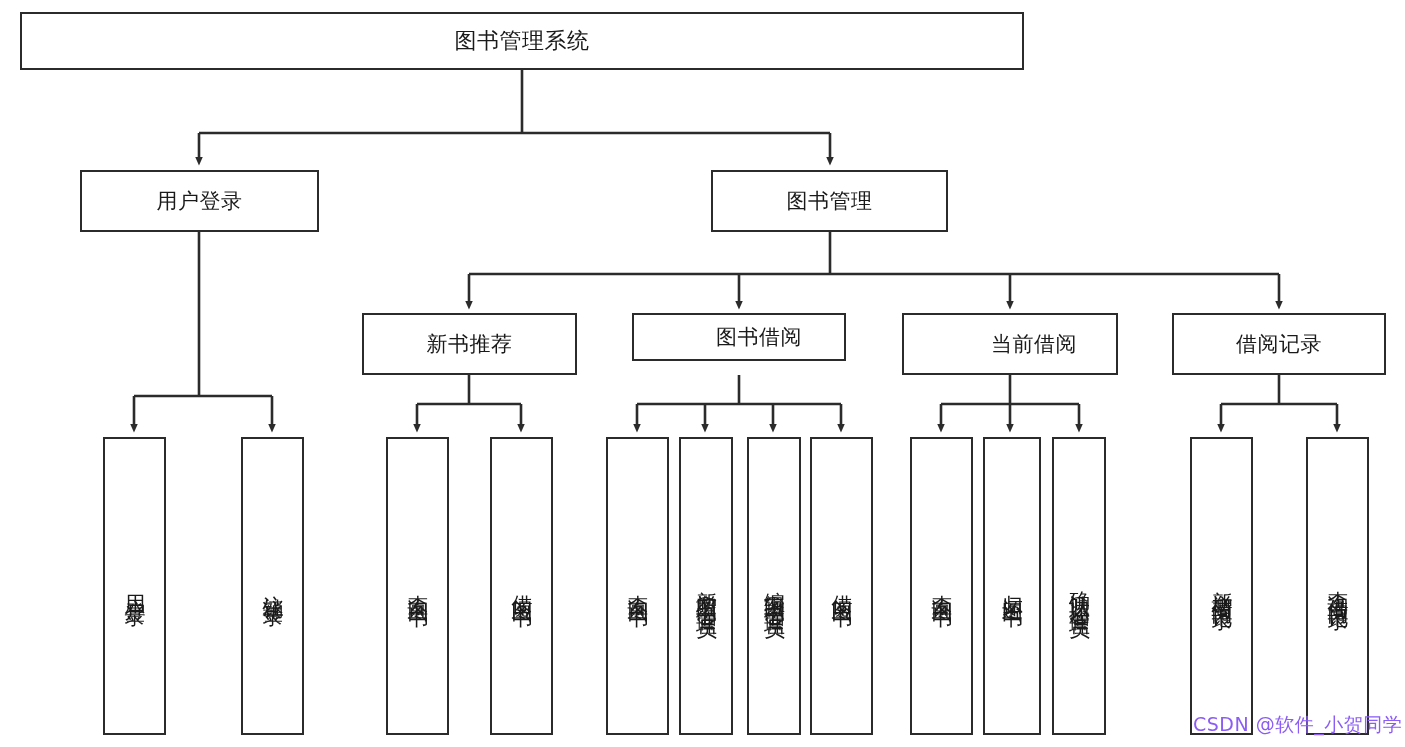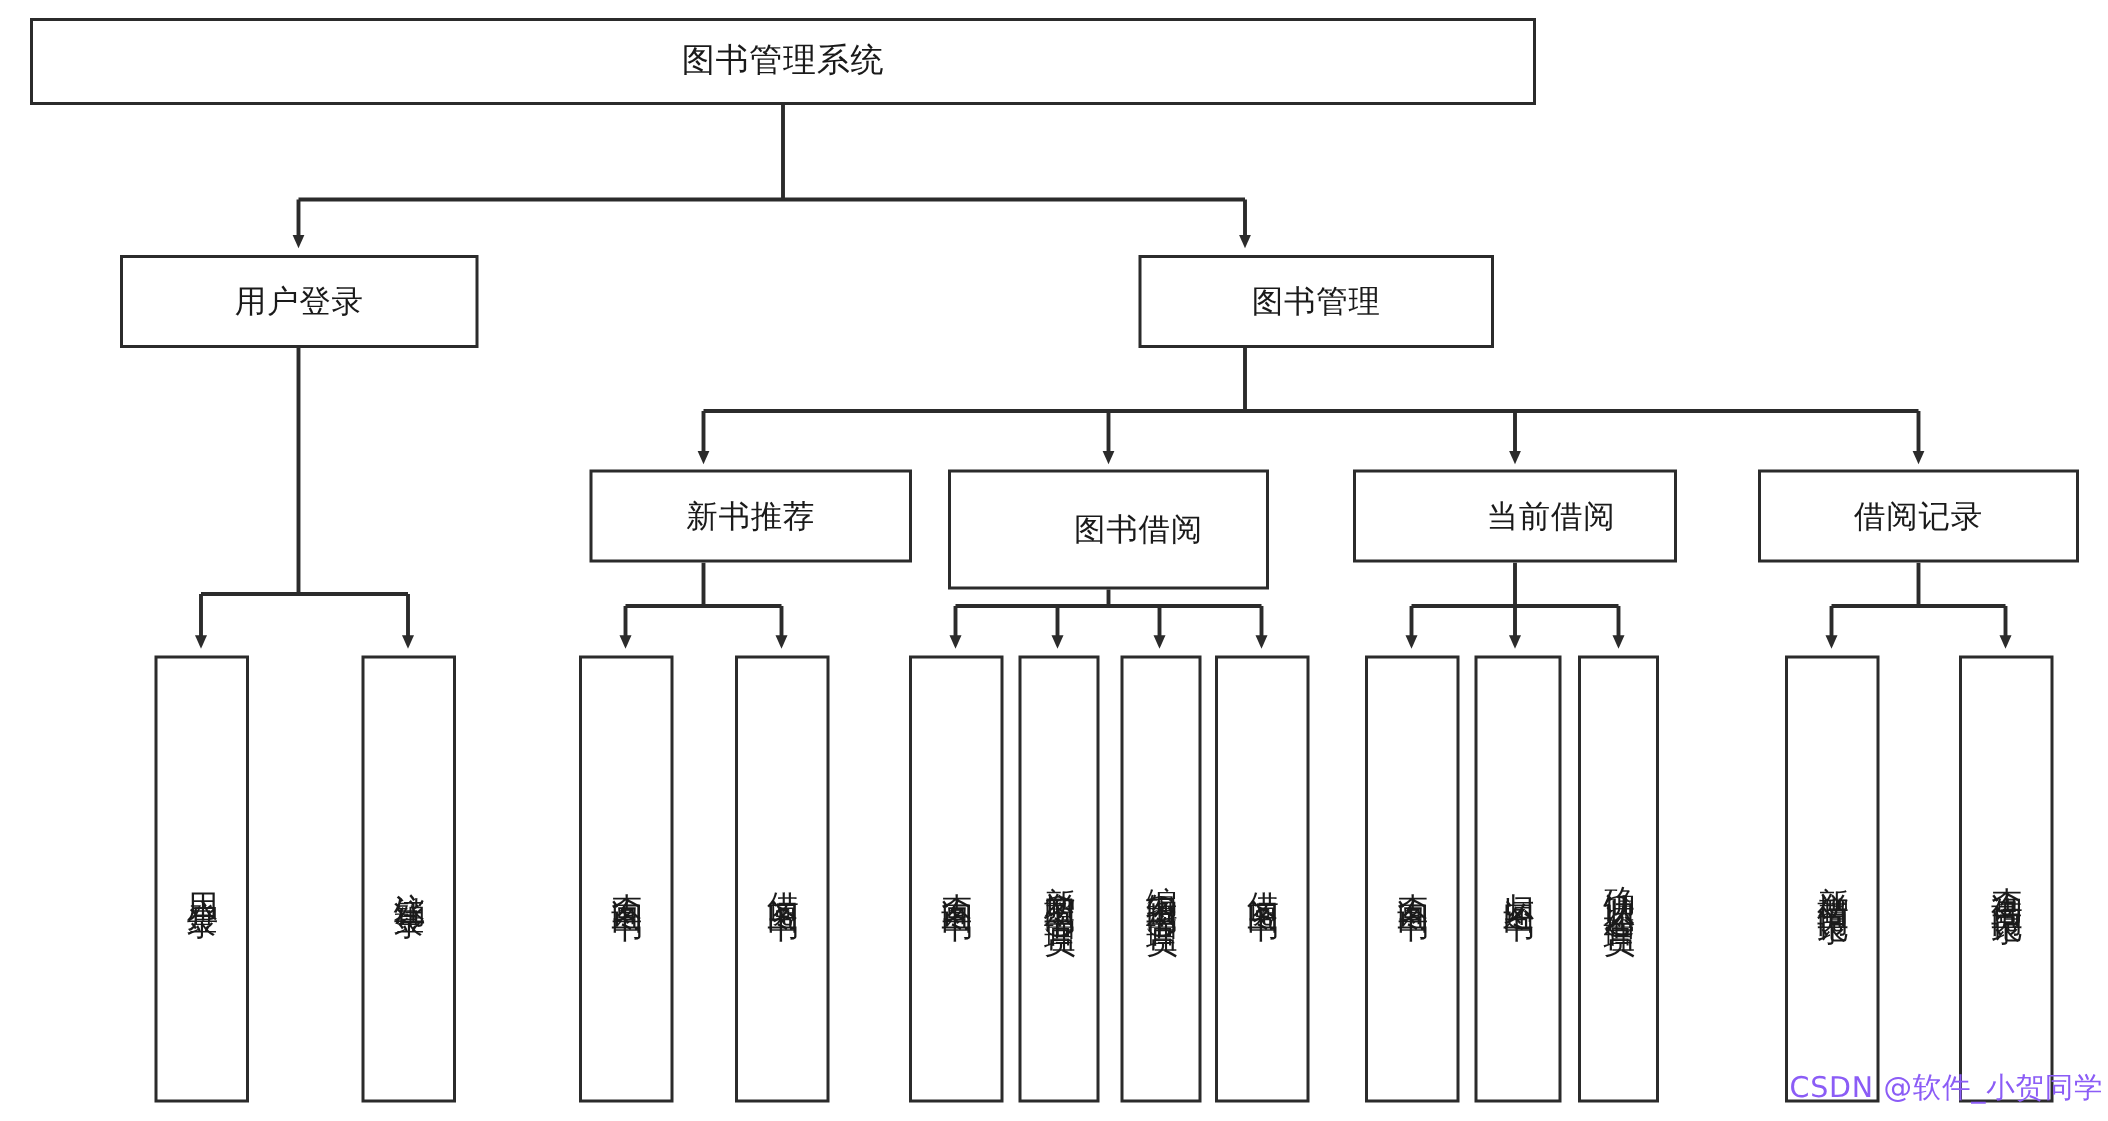--- a/index.html
+++ b/index.html
@@ -136,29 +136,29 @@
   </svg>
 
   <div class="node horiz root" style="left:20px; top:12px; width:1004px; height:58px;">
     <span class="node-label">图书管理系统</span>
   </div>
 
   <div class="node horiz" style="left:80px; top:170px; width:239px; height:62px;">
     <span class="node-label">用户登录</span>
   </div>
 
-  <div class="node horiz" style="left:711px; top:170px; width:237px; height:62px;margin-left:48px;">
+  <div class="node horiz" style="left:711px; top:170px; width:237px; height:62px;">
     <span class="node-label">图书管理</span>
   </div>
 
-  <div class="node horiz" style="left:362px; top:313px; width:215px; height:62px;margin-left:31px;">
+  <div class="node horiz" style="left:362px; top:313px; width:215px; height:62px;">
     <span class="node-label">新书推荐</span>
   </div>
 
-  <div class="node horiz" style="left:632px; top:313px; width:214px; height:80px;padding-left:40px;">
+  <div class="node horiz" style="left:632px; top:313px; width:214px; height:48px;padding-left:40px;">
     <span class="node-label">图书借阅</span>
   </div>
 
   <div class="node horiz" style="left:902px; top:313px; width:216px; height:62px;padding-left:48px;">
     <span class="node-label">当前借阅</span>
   </div>
 
   <div class="node horiz" style="left:1172px; top:313px; width:214px; height:62px;">
     <span class="node-label">借阅记录</span>
   </div>

